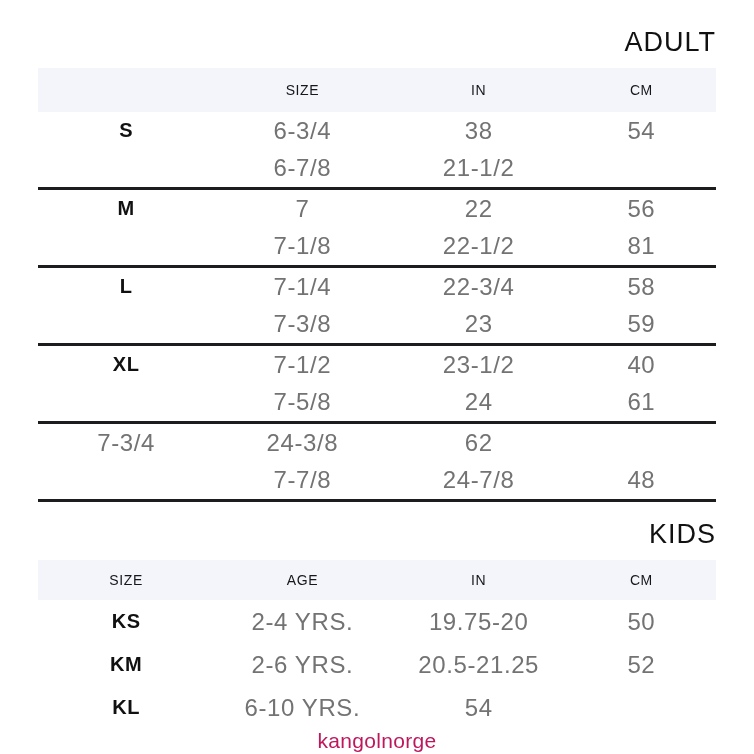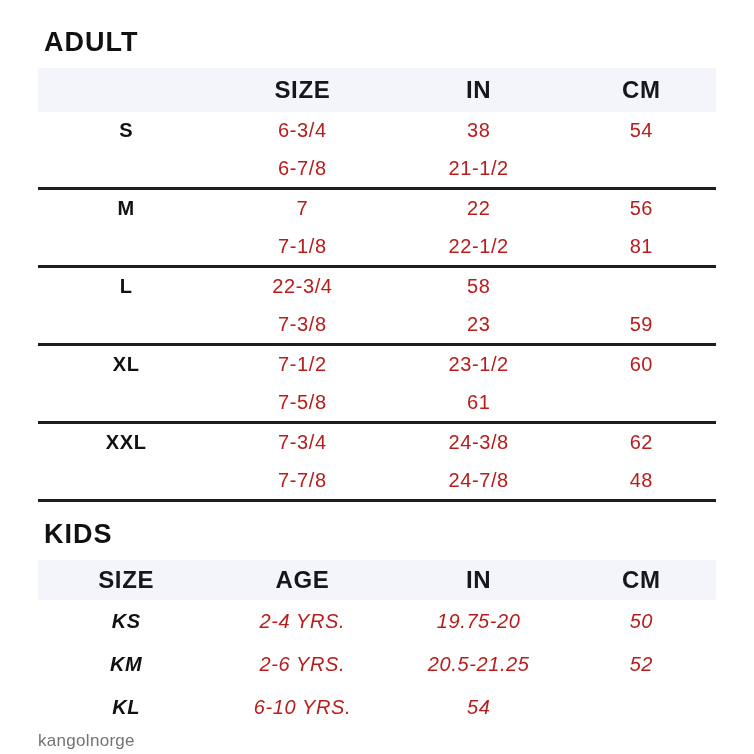--- a/index.html
+++ b/index.html
@@ -13,80 +13,81 @@
       font-family: "Liberation Sans", sans-serif;
     }
     .page {
       width: 754px;
       height: 754px;
       padding: 26px 38px 0 38px;
       background: #ffffff;
     }
     .section-title {
       font-size: 27px;
-      font-weight: 700;
+      font-weight: 400;
       letter-spacing: 1px;
       color: #111111;
       line-height: 32px;
       height: 32px;
       margin: 0 0 10px 6px;
+      text-align: right;
     }
     .section-title.kids-title {
       margin-top: 16px;
     }
     .grid-row {
       display: grid;
       grid-template-columns: 26% 26% 26% 22%;
       align-items: center;
     }
     .thead {
       background: #f3f5fa;
       height: 44px;
     }
     .thead.kids-head {
       height: 40px;
     }
     .hcell {
       text-align: center;
-      font-weight: 700;
-      font-size: 24px;
+      font-weight: 400;
+      font-size: 14px;
       letter-spacing: 0.6px;
       color: #15171b;
     }
     .data-row {
       height: 37.5px;
     }
     .kids-row {
       height: 43px;
-      font-style: italic;
     }
     .group {
       border-bottom: 3px solid #1d1d1f;
     }
     .cell {
       text-align: center;
     }
     .label-cell {
       font-weight: 700;
       font-size: 20px;
       letter-spacing: 0.6px;
       color: #111111;
     }
     .val-cell {
       font-weight: 400;
-      font-size: 20px;
+      font-size: 24px;
       letter-spacing: 0.6px;
-      color: #b91c1c;
+      color: #737373;
     }
     .brand-footer {
+      text-align: center;
       margin-top: 3px;
-      font-size: 17px;
+      font-size: 21px;
       line-height: 18px;
       letter-spacing: 0.3px;
-      color: #737373;
+      color: #be185d;
     }
   </style>
 </head>
 <body>
 
 <div class="page">
 
   <h2 class="section-title">ADULT</h2>
 
   <div>
@@ -122,48 +123,49 @@
         <div class="cell label-cell"></div>
         <div class="cell val-cell">7-1/8</div>
         <div class="cell val-cell">22-1/2</div>
         <div class="cell val-cell">81</div>
       </div>
     </div>
 
     <div class="group">
       <div class="grid-row data-row">
         <div class="cell label-cell">L</div>
+        <div class="cell val-cell">7-1/4</div>
         <div class="cell val-cell">22-3/4</div>
         <div class="cell val-cell">58</div>
       </div>
       <div class="grid-row data-row">
         <div class="cell label-cell"></div>
         <div class="cell val-cell">7-3/8</div>
         <div class="cell val-cell">23</div>
         <div class="cell val-cell">59</div>
       </div>
     </div>
 
     <div class="group">
       <div class="grid-row data-row">
         <div class="cell label-cell">XL</div>
         <div class="cell val-cell">7-1/2</div>
         <div class="cell val-cell">23-1/2</div>
-        <div class="cell val-cell">60</div>
+        <div class="cell val-cell">40</div>
       </div>
       <div class="grid-row data-row">
         <div class="cell label-cell"></div>
         <div class="cell val-cell">7-5/8</div>
+        <div class="cell val-cell">24</div>
         <div class="cell val-cell">61</div>
       </div>
     </div>
 
     <div class="group">
       <div class="grid-row data-row">
-        <div class="cell label-cell">XXL</div>
         <div class="cell val-cell">7-3/4</div>
         <div class="cell val-cell">24-3/8</div>
         <div class="cell val-cell">62</div>
       </div>
       <div class="grid-row data-row">
         <div class="cell label-cell"></div>
         <div class="cell val-cell">7-7/8</div>
         <div class="cell val-cell">24-7/8</div>
         <div class="cell val-cell">48</div>
       </div>

